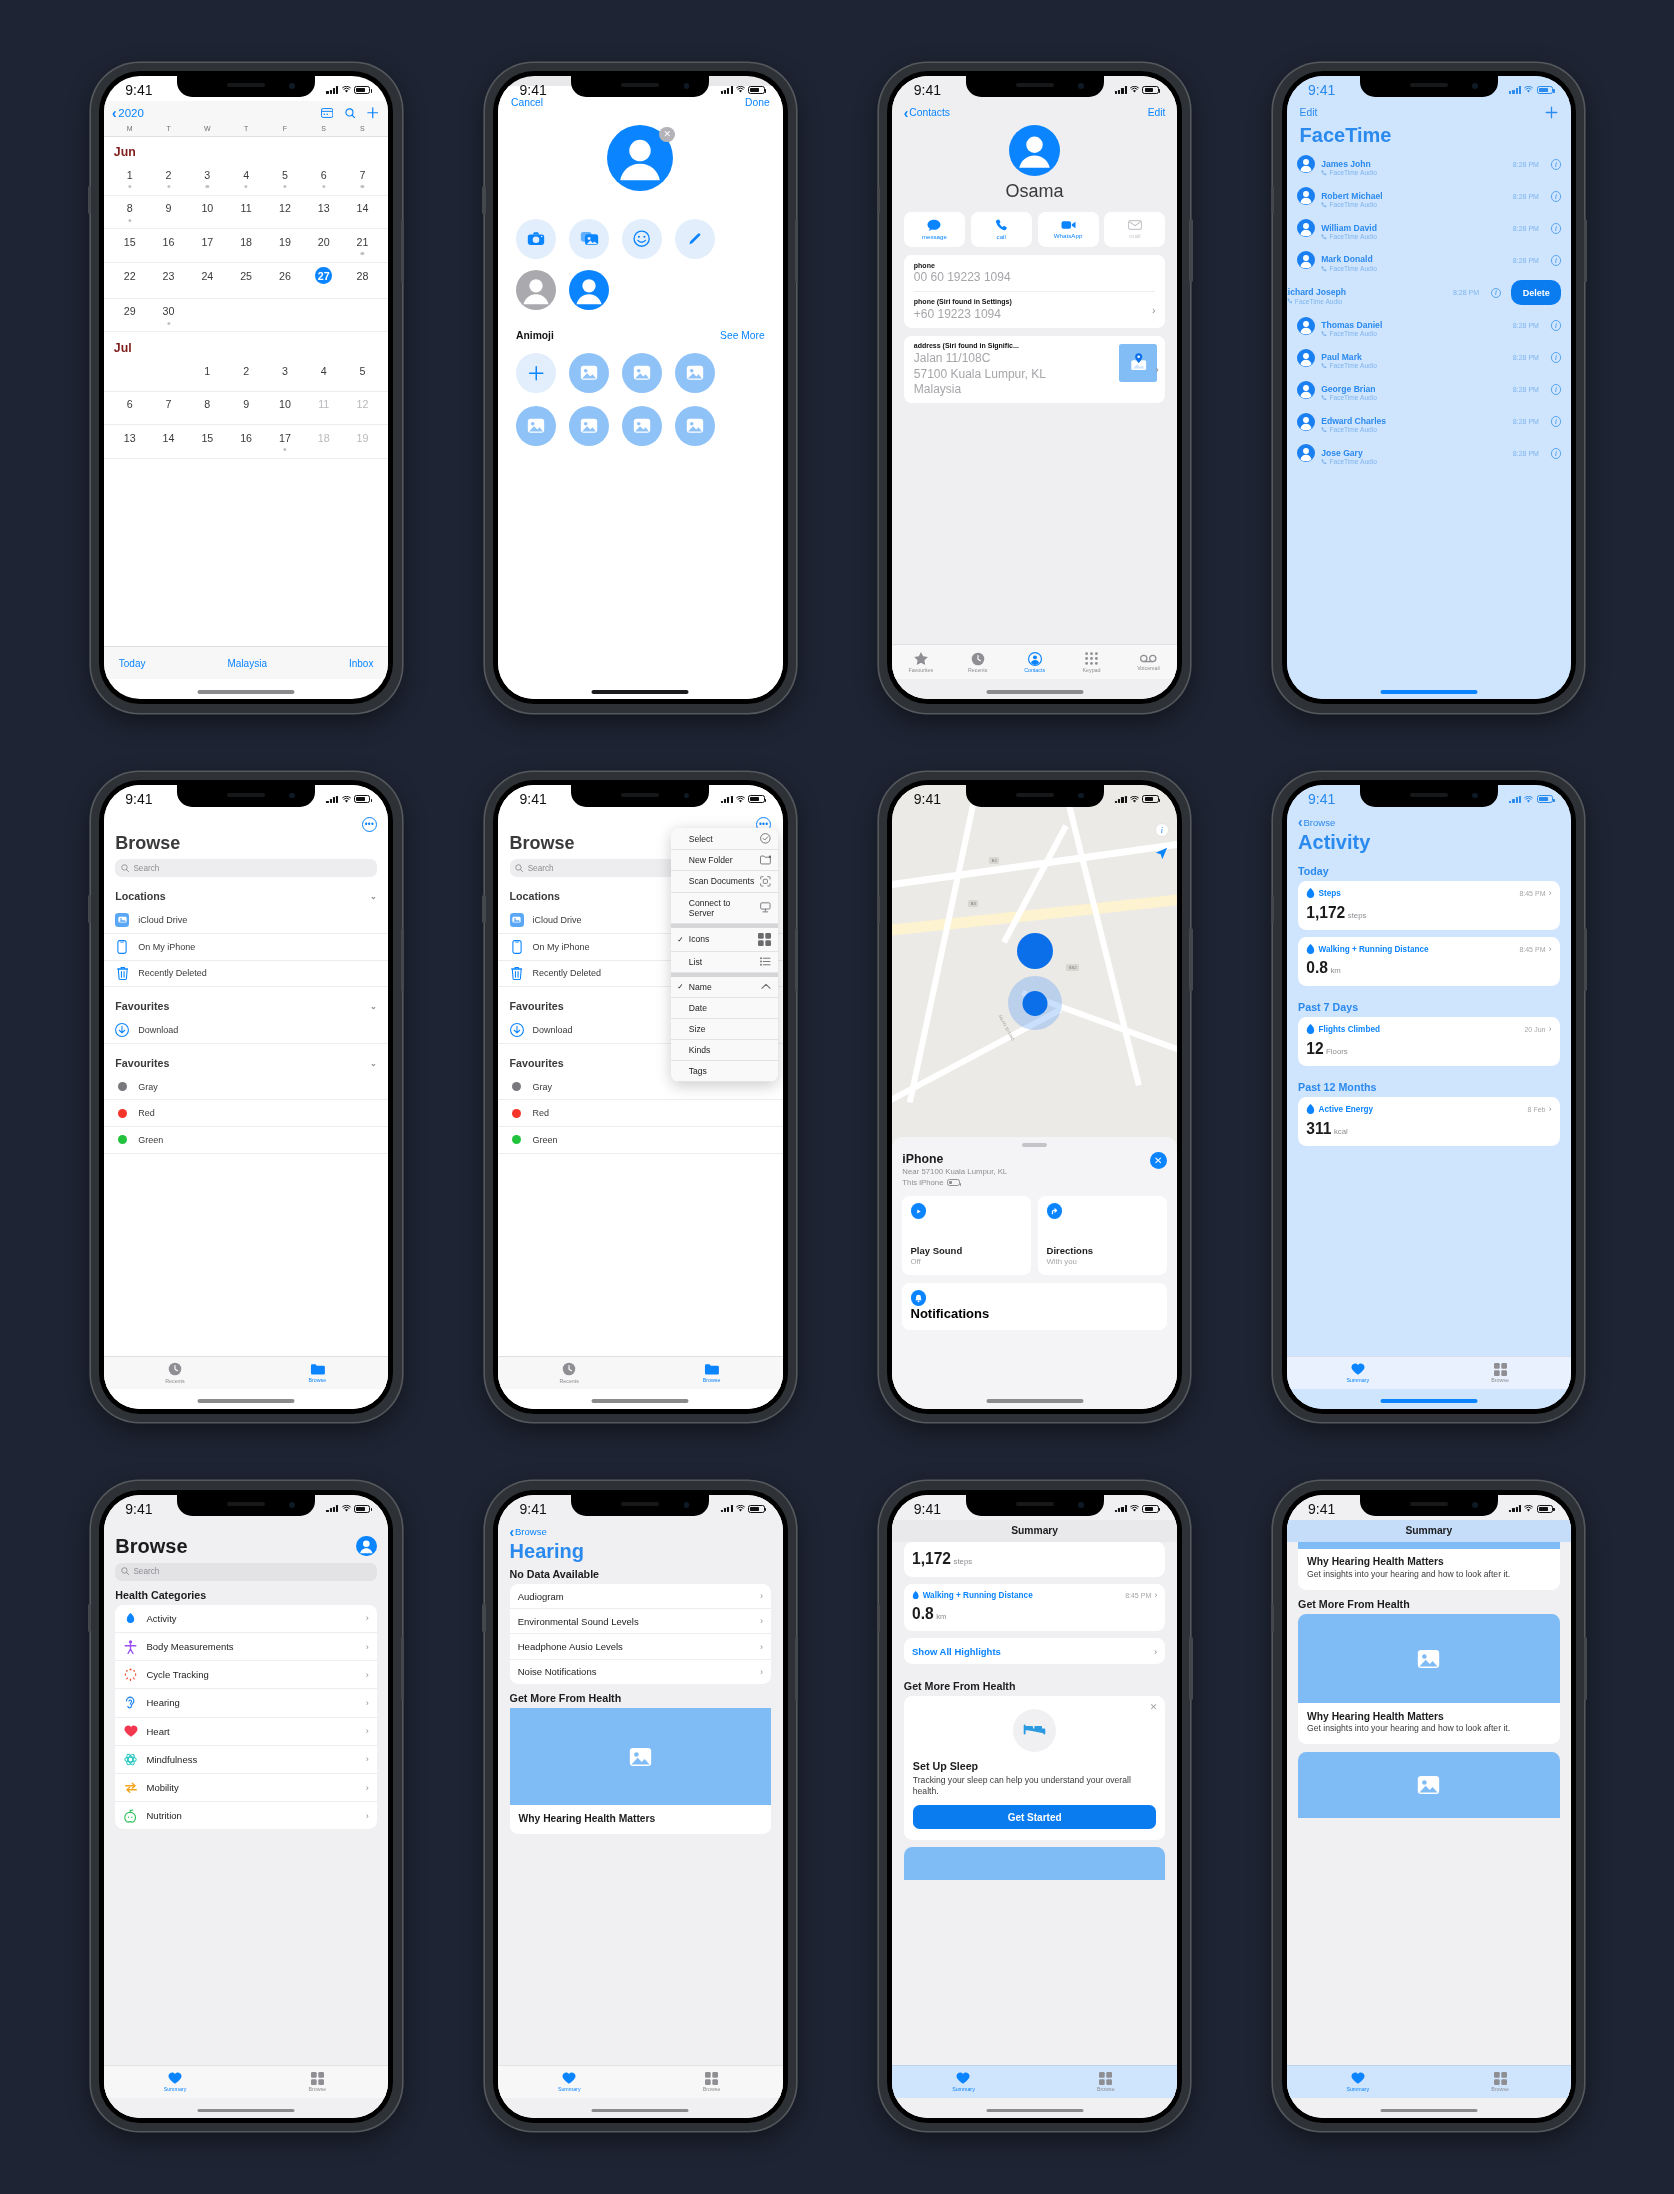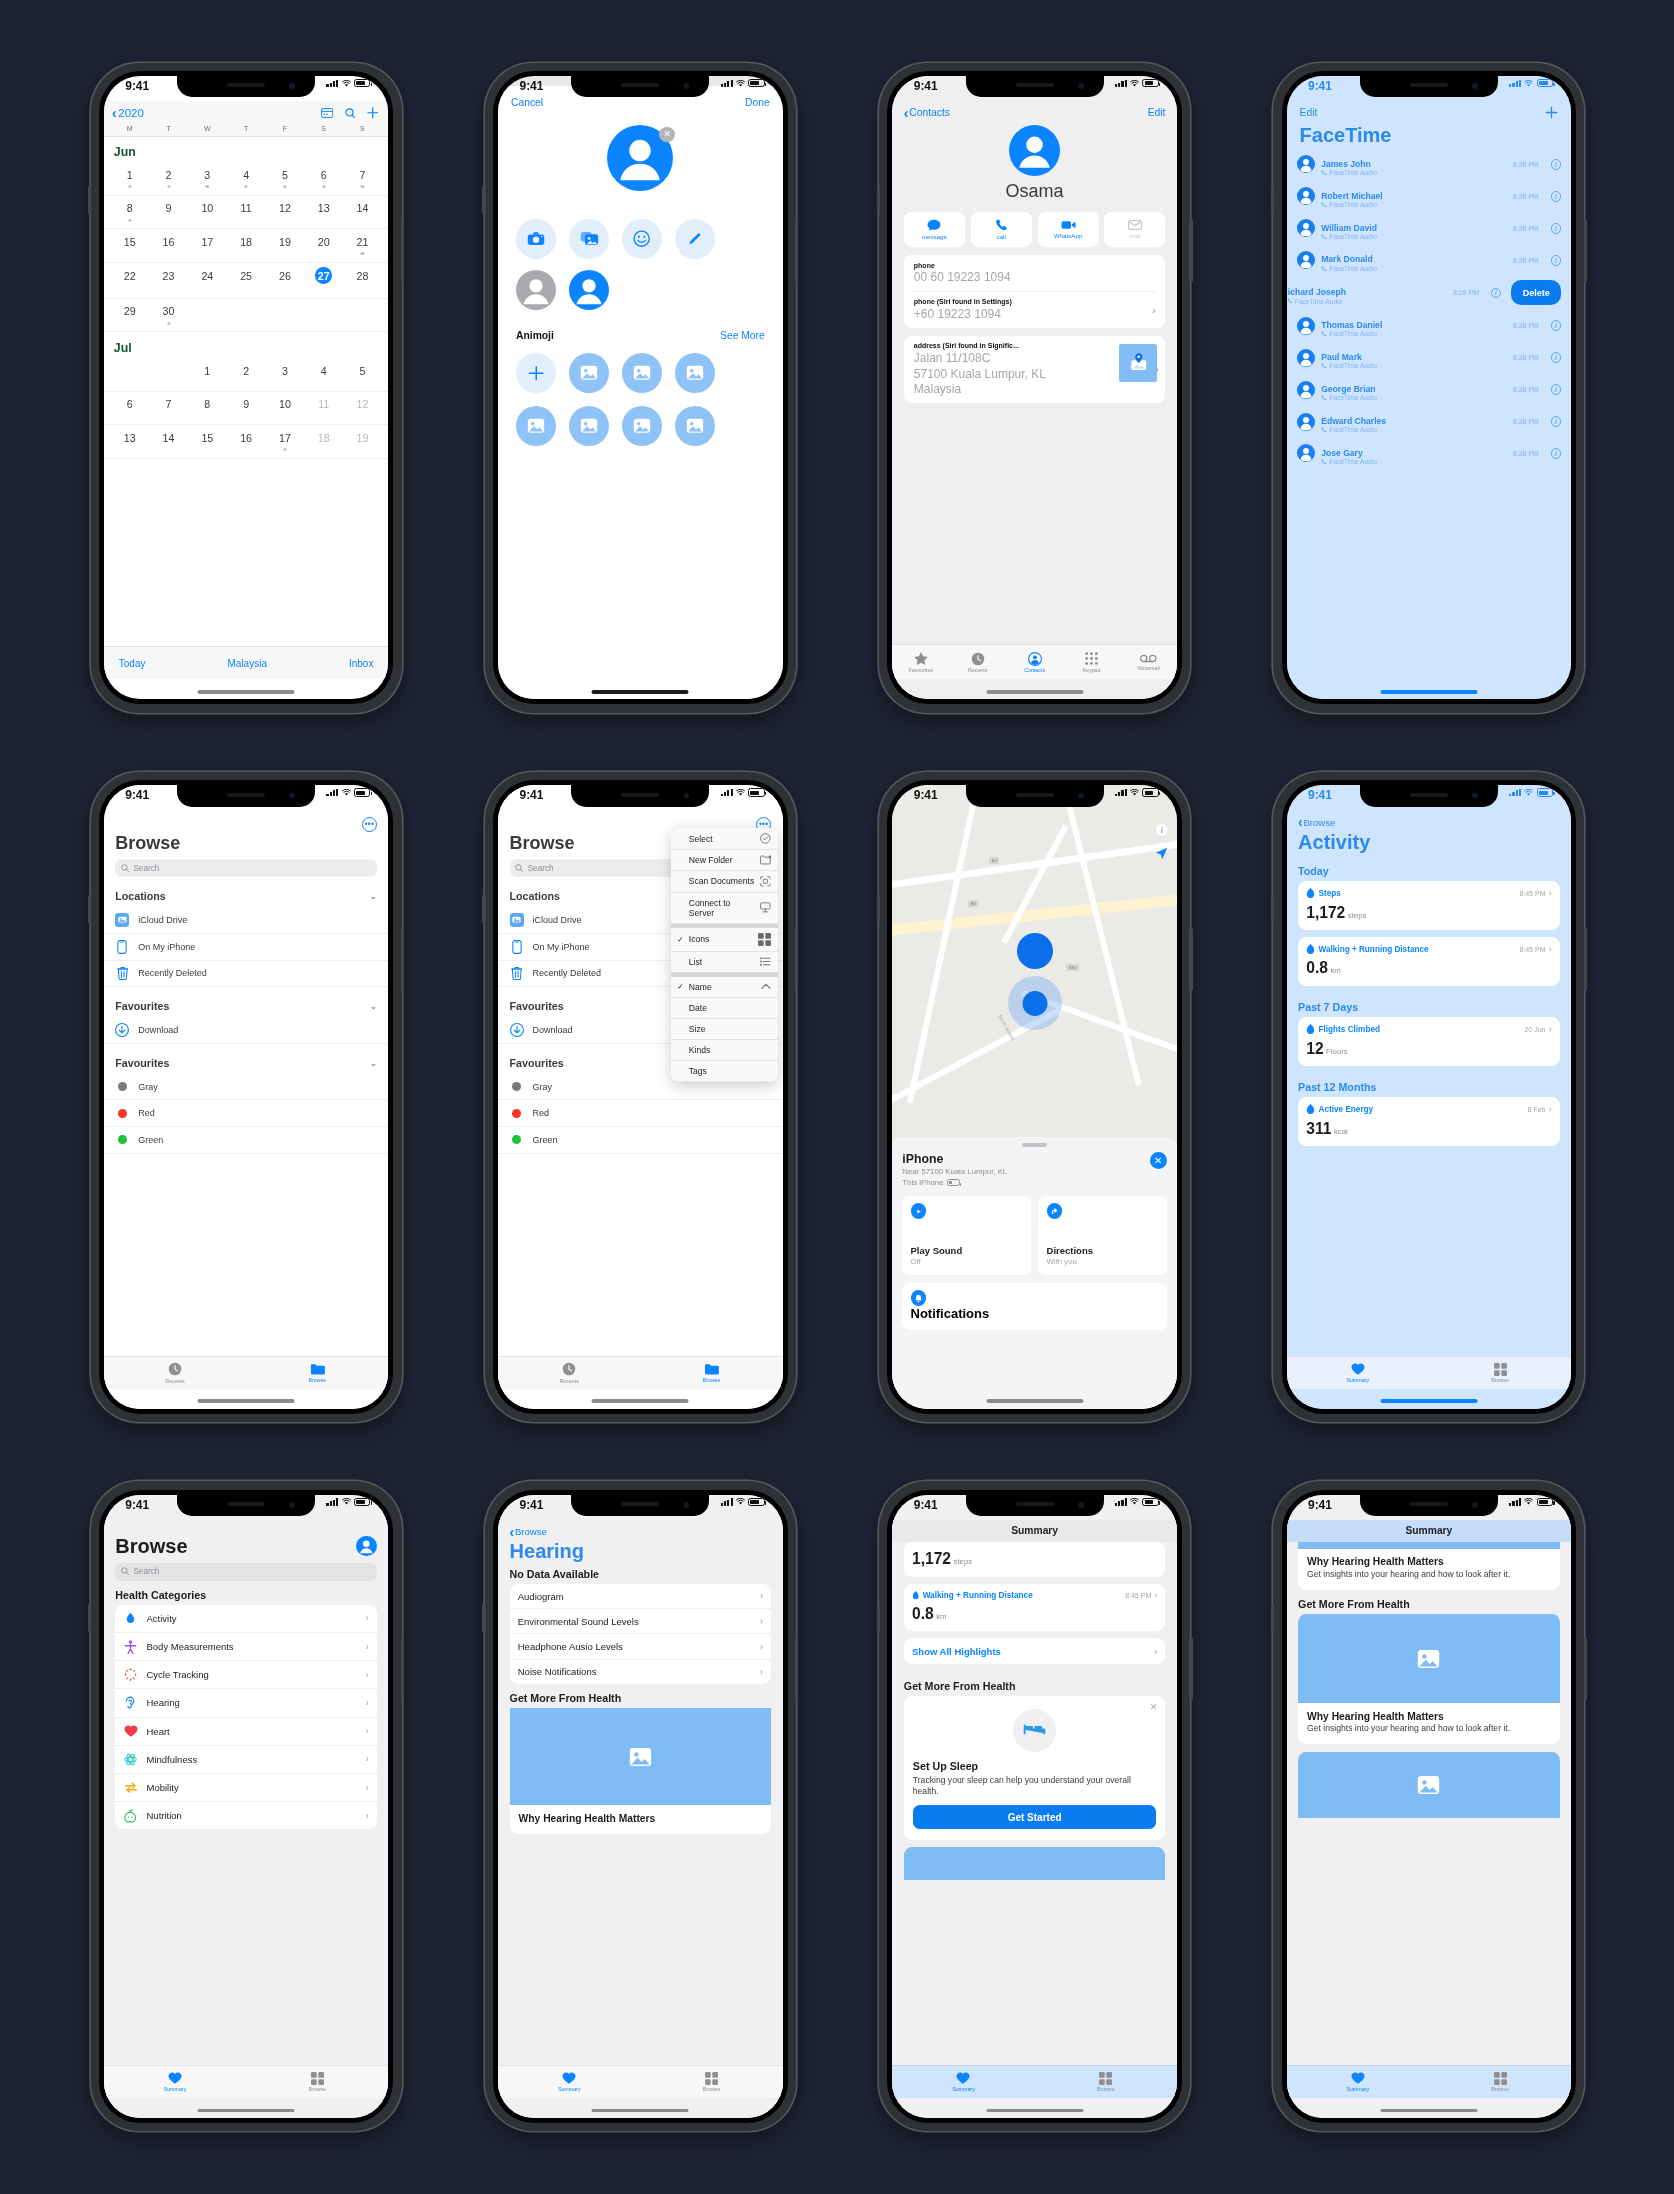--- a/index.html
+++ b/index.html
@@ -51,23 +51,23 @@
     width:138px; height:21.4px; background:#000;
     border-bottom-left-radius:15px; border-bottom-right-radius:15px;
     z-index:40;
   }
   .notch .speaker { position:absolute; top:7.4px; left:50%; transform:translateX(-50%); width:38px; height:4.1px; background:#17181a; border-radius:2.5px;}
   .notch .cam { position:absolute; top:7.4px; right:20px; width:5.8px; height:5.8px; border-radius:50%; background:#0e1a26;}
 
   
   .statusbar {
     position:absolute; top:0; left:0; right:0; height:25px;
-    display:flex; align-items:flex-start; justify-content:space-between;
+    display:flex; align-items:center; justify-content:space-between;
     padding:3.3px 18px 0 21.4px; z-index:30;
-    font-size:12px; font-weight:700; color:#111;
+    font-size:14px; font-weight:400; color:#111;
   }
   .sb-right { display:flex; align-items:center; gap:3.3px; }
   .bars { display:flex; align-items:flex-end; gap:1.2px; height:7.4px;}
   .bars i { display:block; width:2.1px; background:currentColor; border-radius:0.4px;}
   .bars i:nth-child(1){height:2.5px}.bars i:nth-child(2){height:4.1px}
   .bars i:nth-child(3){height:5.8px}.bars i:nth-child(4){height:7.4px}
   .wifi { width:9px; height:7.4px; position:relative;}
   .wifi svg { display:block; }
   .batt { width:16.5px; height:8.2px; border:1.1px solid currentColor; border-radius:2.5px; position:relative; padding:1.1px;}
   .batt::after{content:"";position:absolute;right:-2.5px;top:2.5px;width:1.3px;height:3.3px;background:currentColor;border-radius:0 0.8px 0.8px 0;}
@@ -82,21 +82,21 @@
 
   .content { position:absolute; inset:0; padding-top:25px; overflow:hidden; }
 
   
   .cal-nav { display:flex; align-items:center; justify-content:space-between; padding:5px 10px 3.3px 8.2px; background:#f7f7f8;}
   .cal-year { display:flex; align-items:center; gap:0.8px; color:#0a84ff; font-size:11.5px; font-weight:400;}
   .chev-l { font-size:14px; font-weight:600; line-height:1; margin-right:0.8px;}
   .cal-nav-icons { display:flex; align-items:center; gap:11.5px; color:#0a84ff;}
   .cal-dow { display:grid; grid-template-columns:repeat(7,1fr); padding:1.6px 6.6px 4.1px; background:#f7f7f8; border-bottom:0.7px solid #e0e0e2;}
   .cal-dow span { text-align:center; font-size:7px; color:#6f6f72; font-weight:400;}
-  .cal-month { font-size:12.3px; font-weight:700; color:#14532d; padding:8.2px 10px 3.3px;}
+  .cal-month { font-size:12.3px; font-weight:700; color:#7f1d1d; padding:8.2px 10px 3.3px;}
   .cal-week { display:grid; grid-template-columns:repeat(7,1fr); padding:6.6px 6.6px 6.6px; border-bottom:0.7px solid #ededef; position:relative;}
   .cal-day { text-align:center; font-size:10.7px; color:#3a3a3c; position:relative; padding-bottom:7.4px;}
   .cal-day.muted { color:#b9b9bd; }
   .cal-day .dot { position:absolute; left:50%; bottom:0; transform:translateX(-50%); width:3.3px; height:3.3px; border-radius:50%; background:#c2c2c6;}
   .cal-day .today { display:inline-flex; align-items:center; justify-content:center; width:16.5px;height:16.5px;border-radius:50%; background:#0a84ff; color:#fff; font-weight:600; margin-top:-2.5px;}
   .cal-bar { position:absolute; bottom:20px; left:0; right:0; height:33px; background:#f7f7f8; border-top:0.7px solid #e0e0e2; display:flex; align-items:center; justify-content:space-between; padding:0 15px; }
   .cal-bar span { color:#0a84ff; font-size:10px;}
   .pick-sheet { position:absolute; top:10px; left:0; right:0; bottom:0; background:#fff; border-radius:11.5px 11.5px 0 0; padding-top:6.6px;}
   .pick-bar { display:flex; justify-content:space-between; padding:5px 13px 0; font-size:10.3px; color:#0a84ff;}
   .pick-avatar-wrap { position:relative; width:66px; height:66px; margin:16.5px auto 0;}

